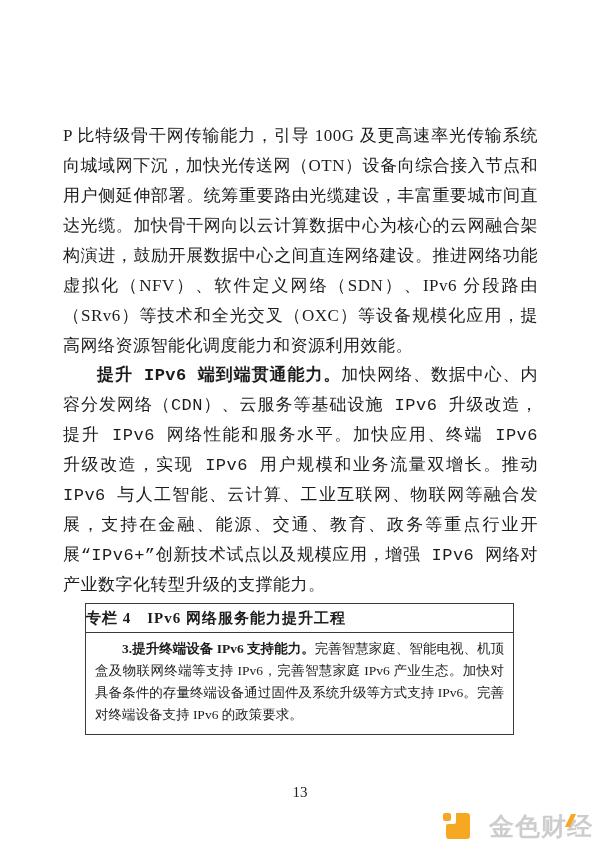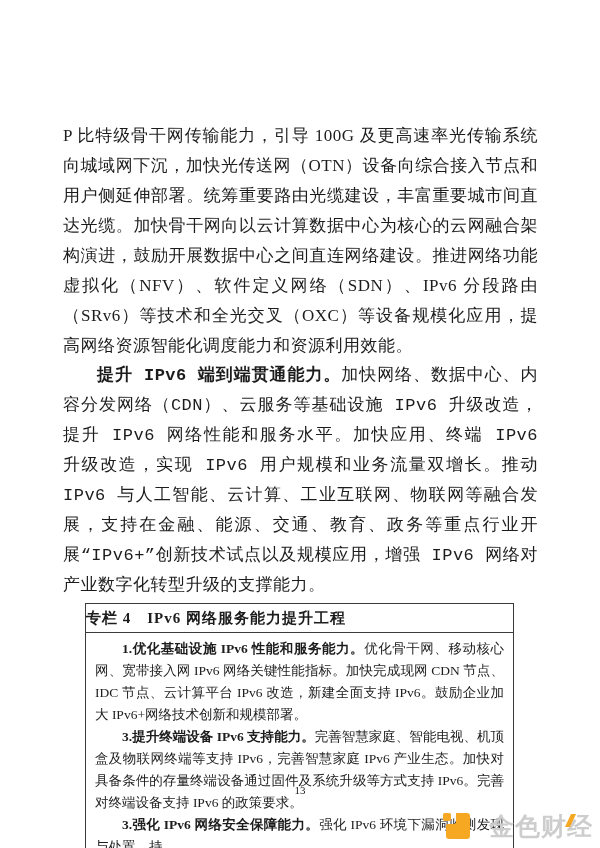--- a/index.html
+++ b/index.html
@@ -66,21 +66,21 @@
     text-indent: 2em;
     color: var(--ink);
   }
   .box-para .lead { font-weight: 700; }
 
   .page-number {
     position: absolute;
     left: 0; right: 0;
     top: 784px;
     text-align: center;
-    font-size: 11px;
+    font-size: 15px;
     color: #222;
     font-family: "Liberation Serif", serif;
   }
 
   .watermark {
     position: absolute;
     right: 7px; top: 810px;
     display: flex;
     align-items: flex-start;
     gap: 16px;
@@ -112,25 +112,23 @@
   <div class="content">
 
     <p class="para"><span>P 比特级骨干网传输能力，引导 100G 及更高速率光传输系统向城域网下沉，加快光传送网（OTN）设备向综合接入节点和用户侧延伸部署。统筹重要路由光缆建设，丰富重要城市间直达光缆。加快骨干网向以云计算数据中心为核心的云网融合架构演进，鼓励开展数据中心之间直连网络建设。推进网络功能虚拟化（NFV）、软件定义网络（SDN）、IPv6 分段路由（SRv6）等技术和全光交叉（OXC）等设备规模化应用，提高网络资源智能化调度能力和资源利用效能。</span></p>
 
     <p class="para indent"><span class="lead">提升 IPv6 端到端贯通能力。</span><span>加快网络、数据中心、内容分发网络（CDN）、云服务等基础设施 IPv6 升级改造，提升 IPv6 网络性能和服务水平。加快应用、终端 IPv6 升级改造，实现 IPv6 用户规模和业务流量双增长。推动 IPv6 与人工智能、云计算、工业互联网、物联网等融合发展，支持在金融、能源、交通、教育、政务等重点行业开展“IPv6+”创新技术试点以及规模应用，增强 IPv6 网络对产业数字化转型升级的支撑能力。</span></p>
 
     <div class="feature-box">
       <div class="box-title">专栏 4　IPv6 网络服务能力提升工程</div>
       <div class="box-body">
 
-        <p class="box-para"><span class="lead">1.优化基础设施 IPv6 性能和服务能力。</span><span>优化骨干网、移动核心网、宽带接入网 IPv6 网络关键性能指标。加快完成现网 CDN 节点、IDC 节点、云计算平台 IPv6 改造，新建全面支持 IPv6。鼓励企业加大 IPv6+网络技术创新和规模部署。</span></p>
 
         <p class="box-para"><span class="lead">3.提升终端设备 IPv6 支持能力。</span><span>完善智慧家庭、智能电视、机顶盒及物联网终端等支持 IPv6，完善智慧家庭 IPv6 产业生态。加快对具备条件的存量终端设备通过固件及系统升级等方式支持 IPv6。完善对终端设备支持 IPv6 的政策要求。</span></p>
 
-        <p class="box-para"><span class="lead">3.强化 IPv6 网络安全保障能力。</span><span>强化 IPv6 环境下漏洞监测发现与处置，持</span></p>
 
       </div>
     </div>
 
   </div>
 
   <div class="page-number">13</div>
 
   <div class="watermark">
     <svg class="wm-icon" viewBox="0 0 32 32">

